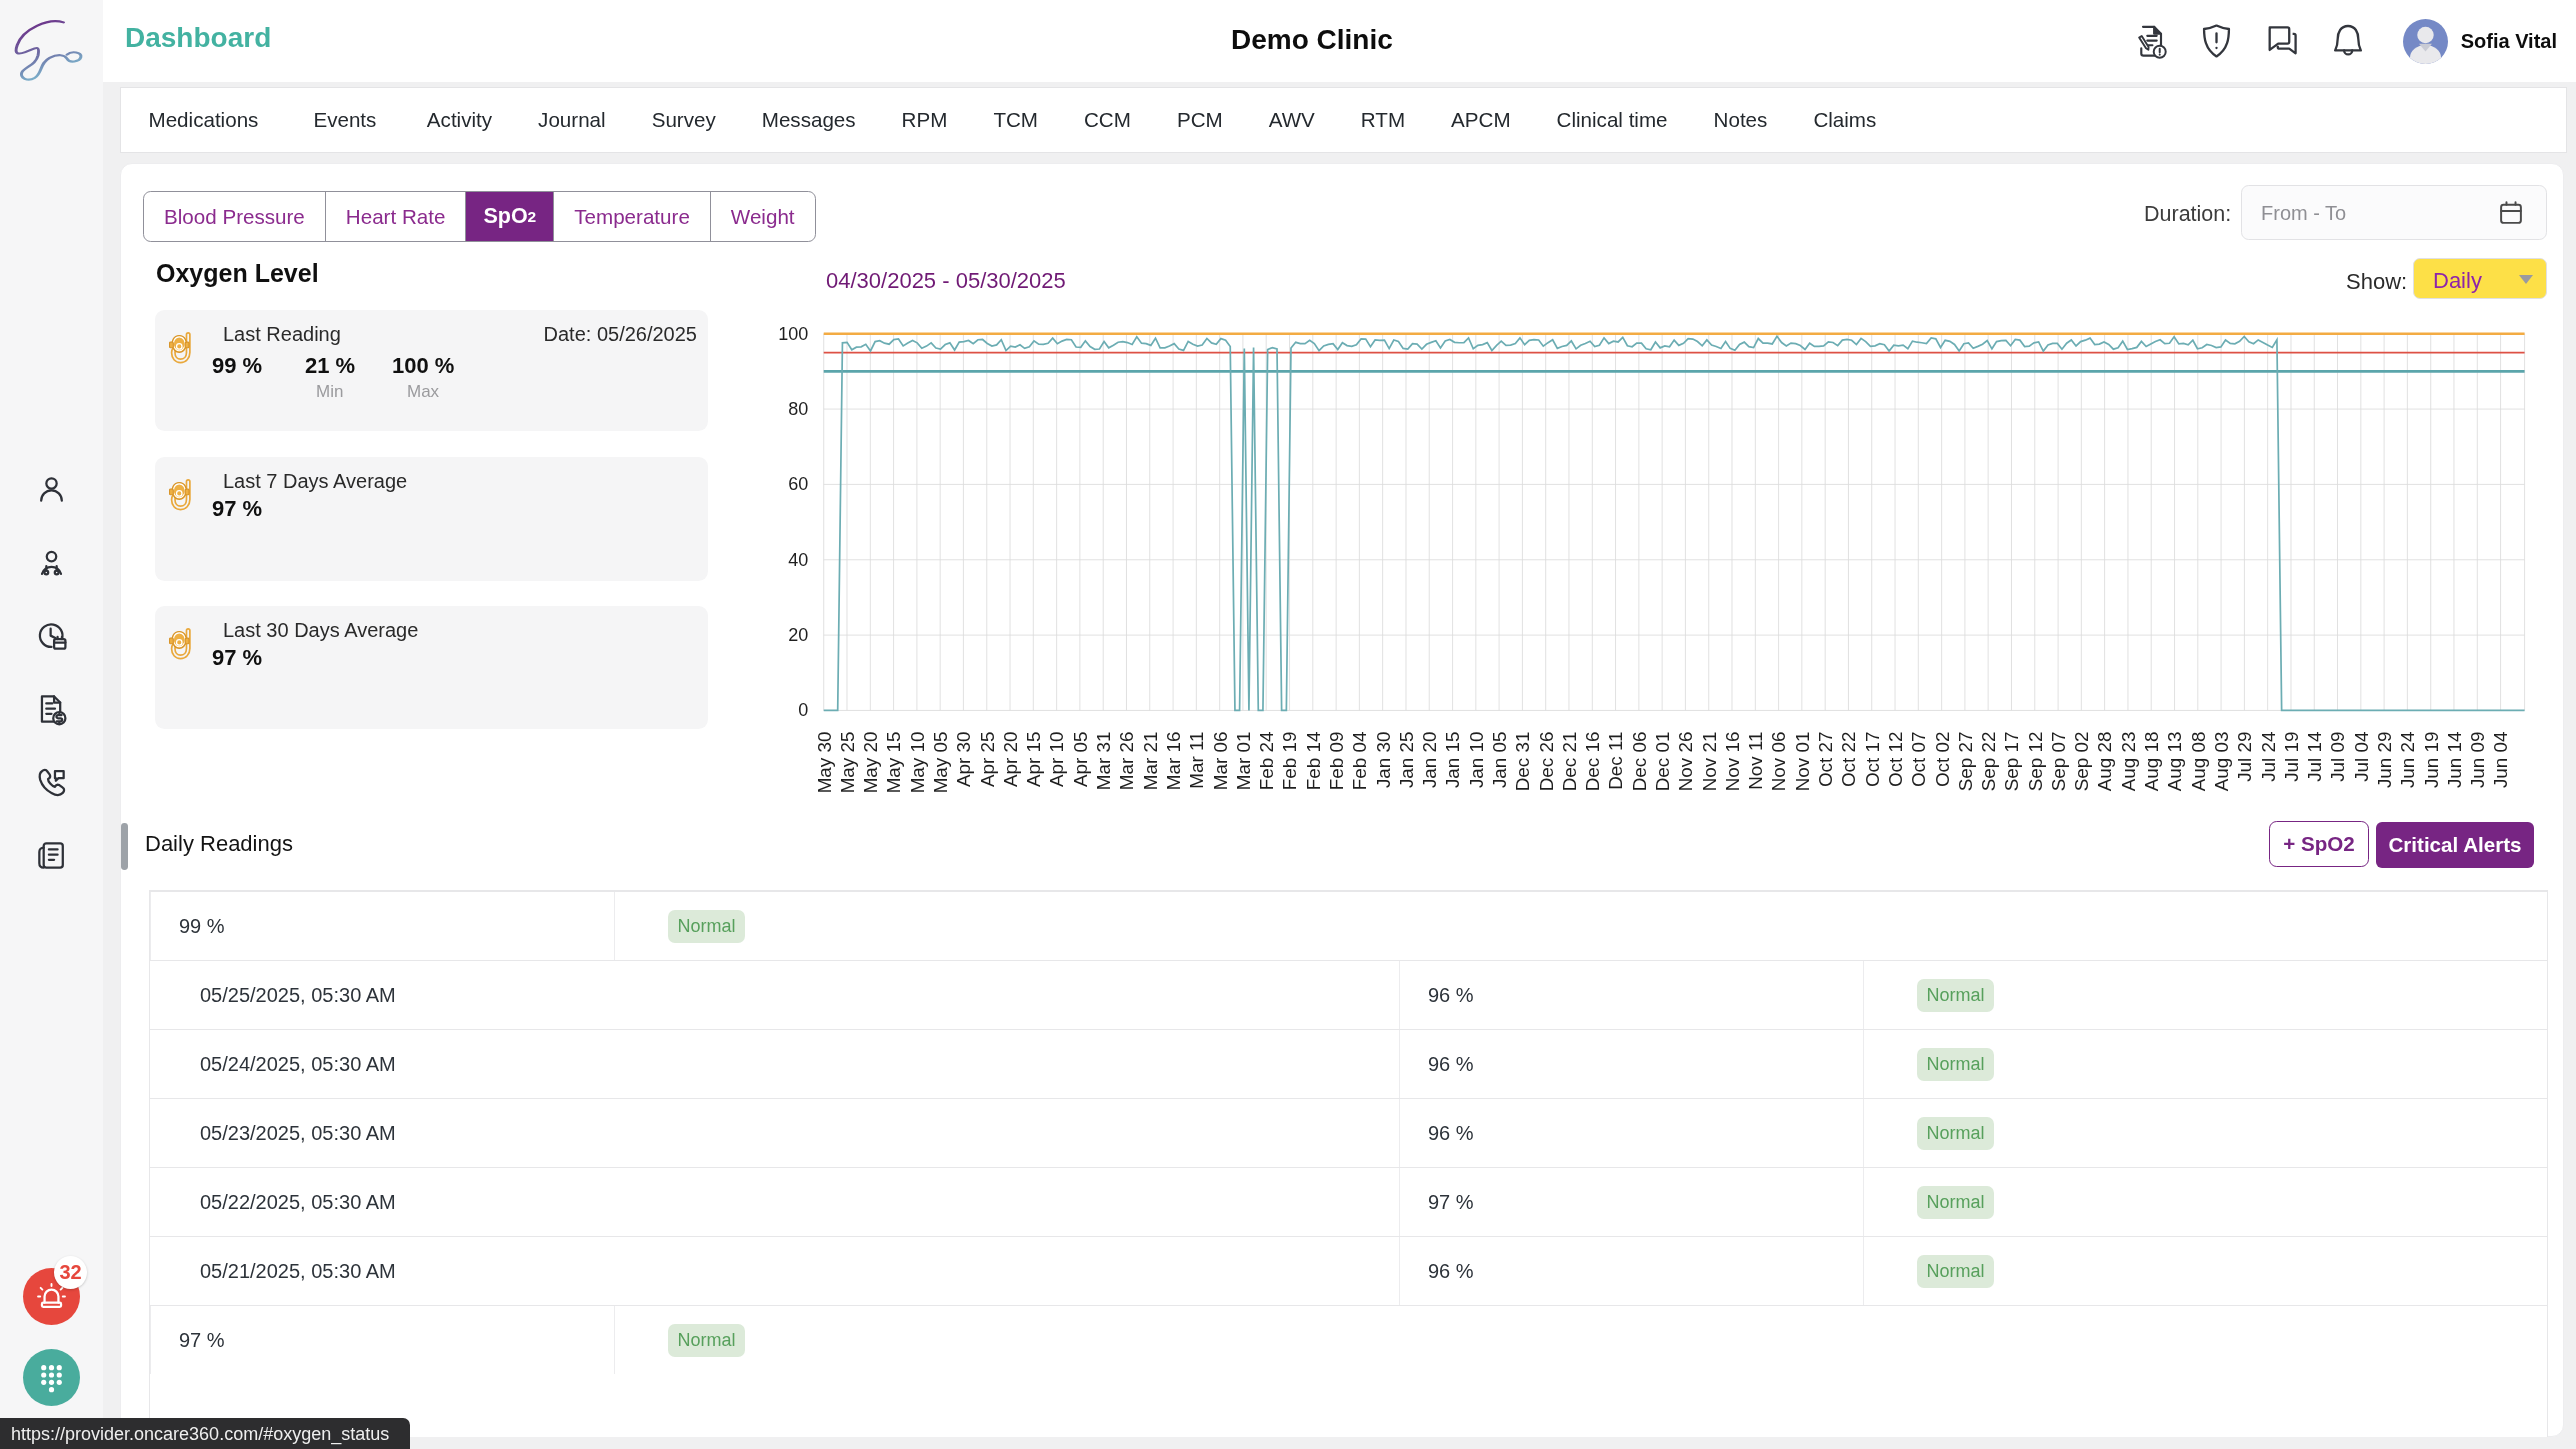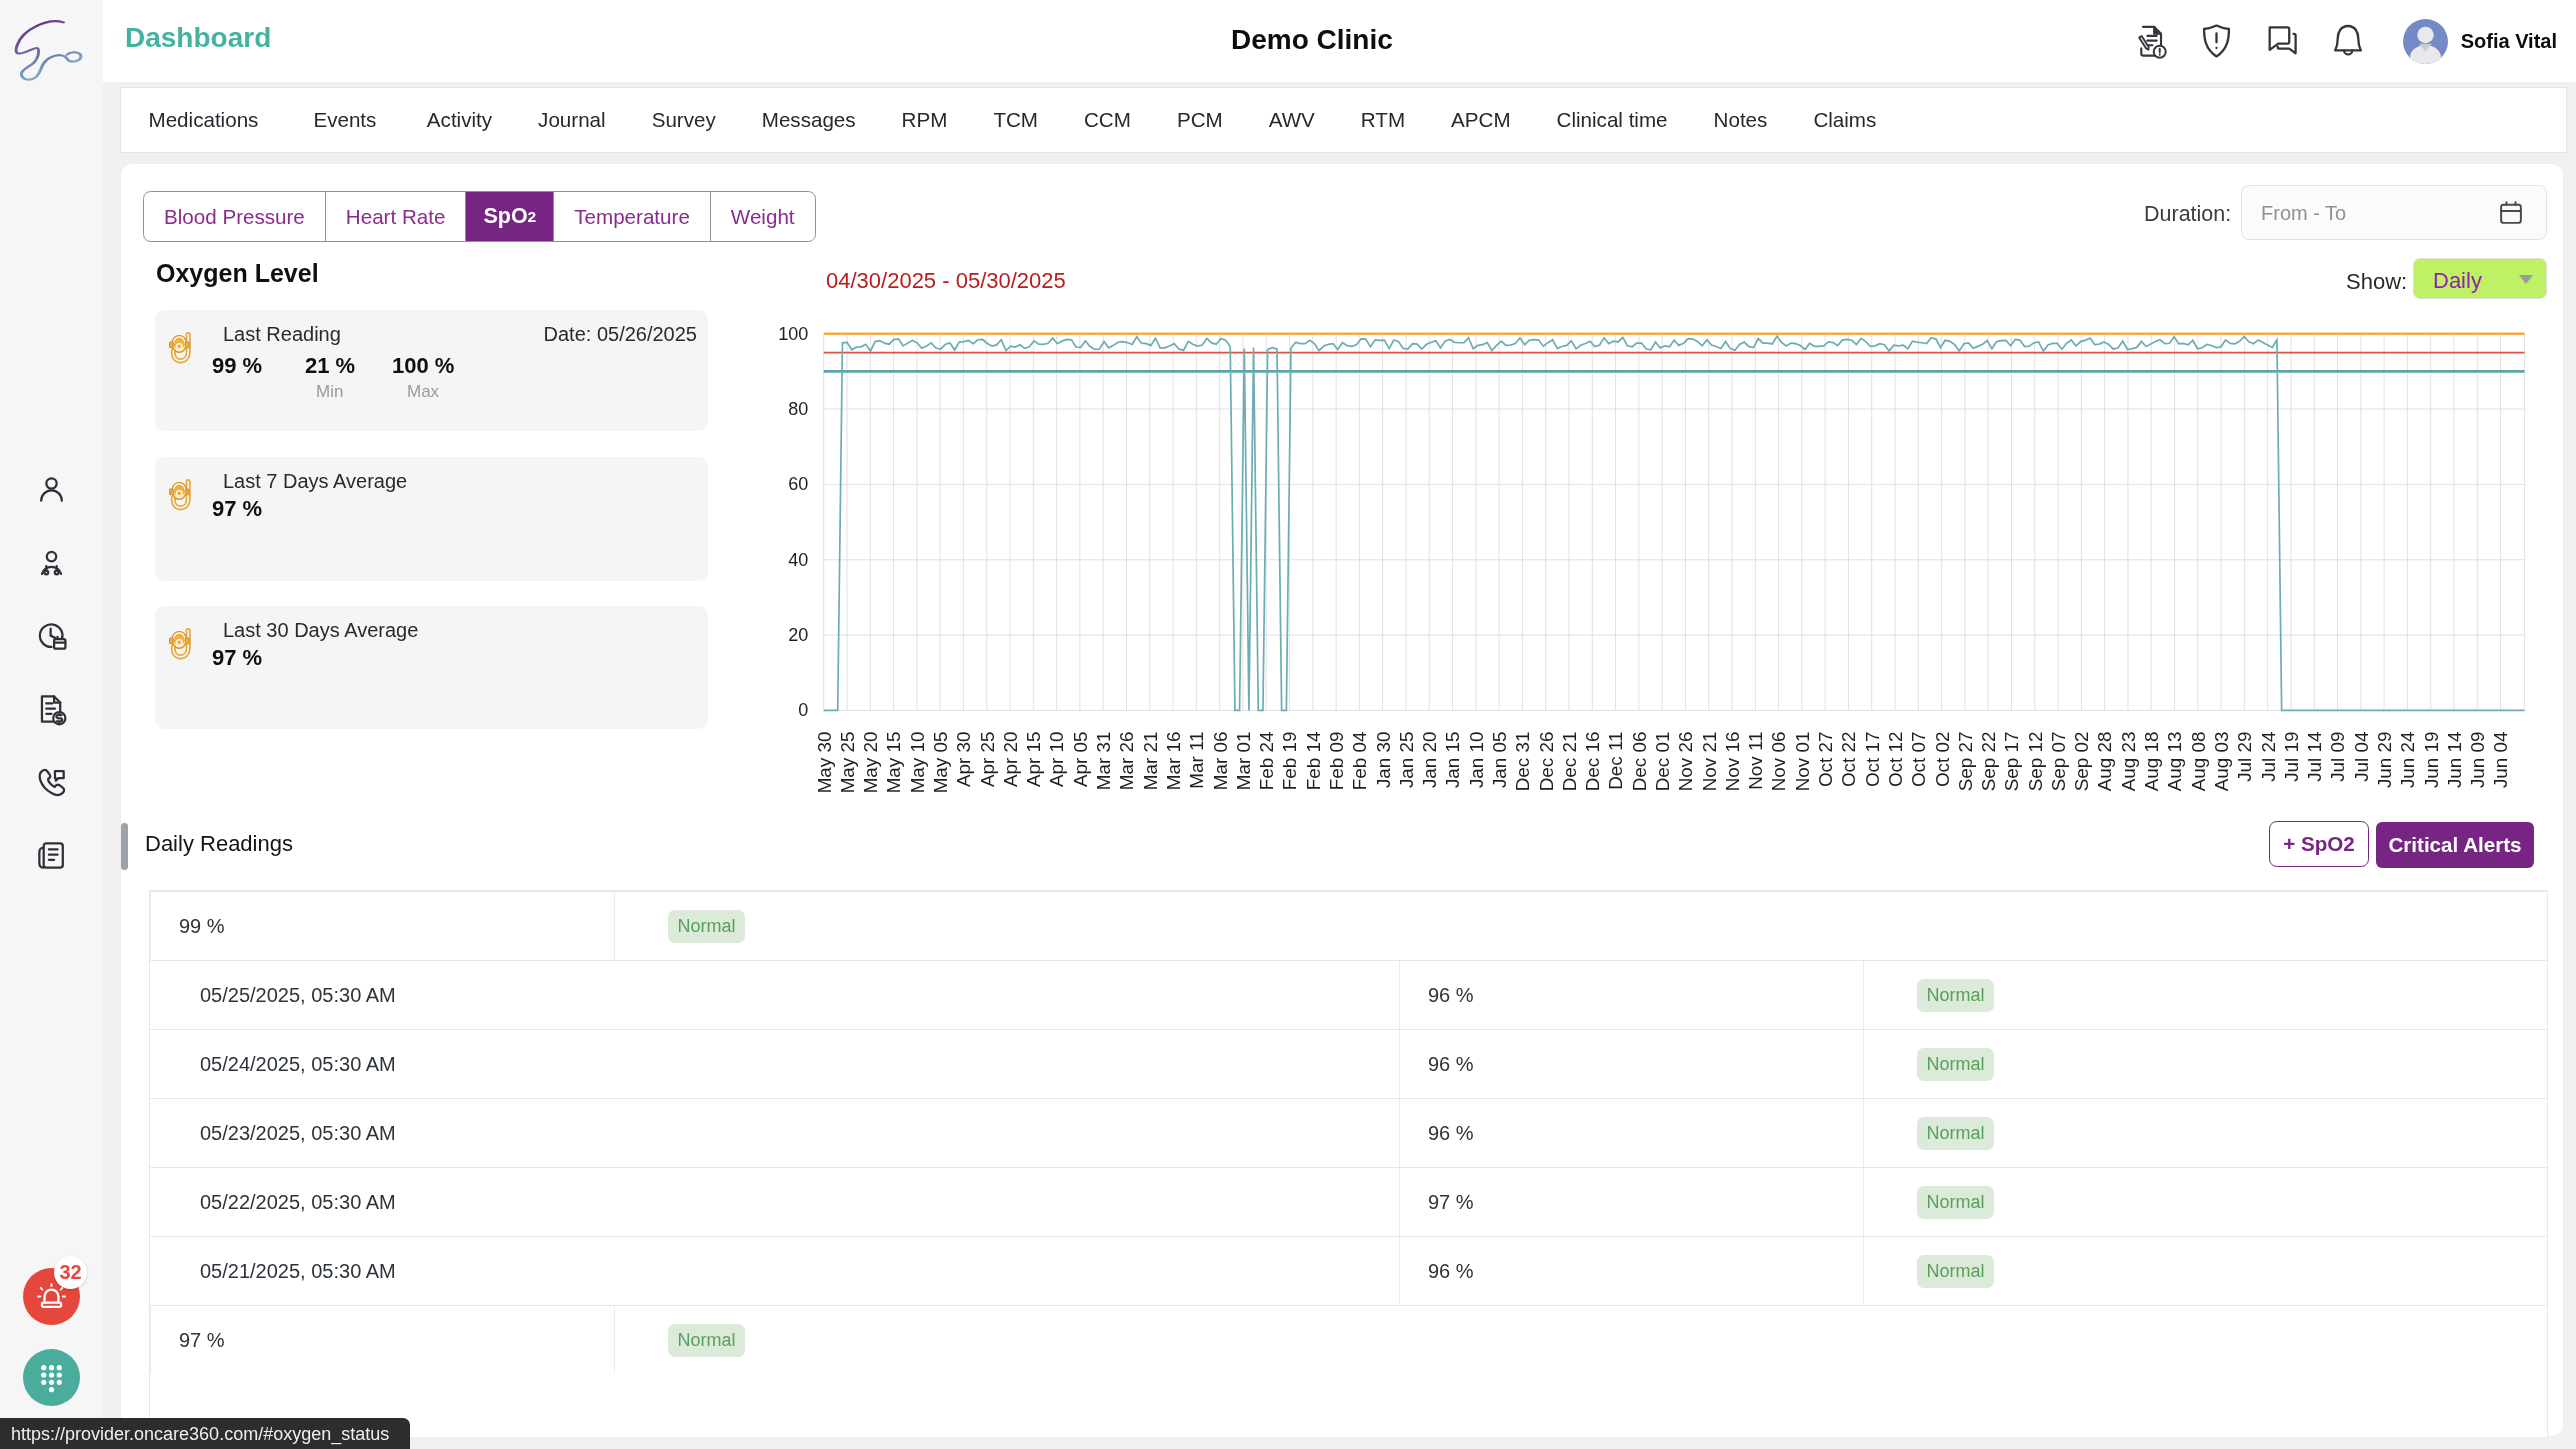--- a/index.html
+++ b/index.html
@@ -40,23 +40,23 @@
 
 .oxy-title { position:absolute; left:156px; top:259px; font-size:25px; font-weight:bold; color:#101010; }
 
 .card { position:absolute; left:155px; width:553px; background:#f5f5f6; border-radius:9.4px; }
 .card .mic { position:absolute; left:13.7px; top:22px; }
 .card .lbl { position:absolute; left:68px; top:13px; font-size:20px; color:#2a2a2a; }
 .card .date { position:absolute; right:11px; top:13px; font-size:20px; color:#2a2a2a; }
 .card .v { position:absolute; font-size:22px; font-weight:bold; color:#101010; }
 .card .sub { position:absolute; font-size:17px; color:#9b9b9e; }
 
-.chart-title { position:absolute; left:826px; top:268px; font-size:22px; color:#b91c1c; }
+.chart-title { position:absolute; left:826px; top:268px; font-size:22px; color:#701a75; }
 .show-lbl { position:absolute; left:2346px; top:269px; font-size:22px; color:#2b2b2b; }
-.show-dd { position:absolute; left:2413px; top:258px; width:134px; height:41px; border:0.9px solid #e0e0e3; border-radius:7px; background:#bef264; }
+.show-dd { position:absolute; left:2413px; top:258px; width:134px; height:41px; border:0.9px solid #e0e0e3; border-radius:7px; background:#fde047; }
 .show-dd .val { position:absolute; left:19px; top:8.6px; font-size:22px; color:#8e24aa; }
 .show-dd .car { position:absolute; right:13px; top:16.3px; width:0; height:0; border-left:7.7px solid transparent; border-right:7.7px solid transparent; border-top:9.4px solid #9a9aa0; }
 
 .dr-title { position:absolute; left:145px; top:831px; font-size:22px; color:#141414; }
 .thumb { position:absolute; left:121px; top:823px; width:6.9px; height:47px; background:#9da2a8; border-radius:3.4px; }
 .btn-spo2 { position:absolute; left:2269px; top:821px; width:100px; height:46px; border:1.7px solid #772583; border-radius:7.7px; background:#fff; color:#772583; font-size:20.6px; font-weight:bold; display:flex; align-items:center; justify-content:center; }
 .btn-crit { position:absolute; left:2376px; top:822px; width:158px; height:46px; border-radius:6px; background:#772583; color:#fff; font-size:20.6px; font-weight:bold; display:flex; align-items:center; justify-content:center; }
 
 .table { position:absolute; left:149px; top:890px; width:2399px; height:547px; border:0.9px solid #e7e7e9; border-bottom:none; overflow:hidden; background:#fff; }
 .thead { height:66px; display:flex; align-items:center; font-size:20.6px; color:#2d333a; }

